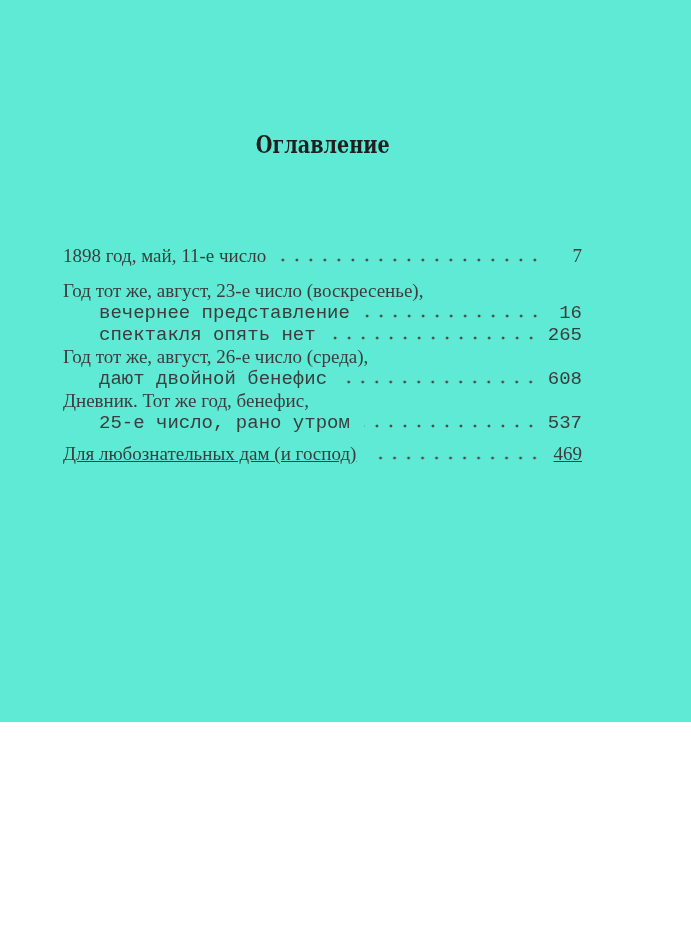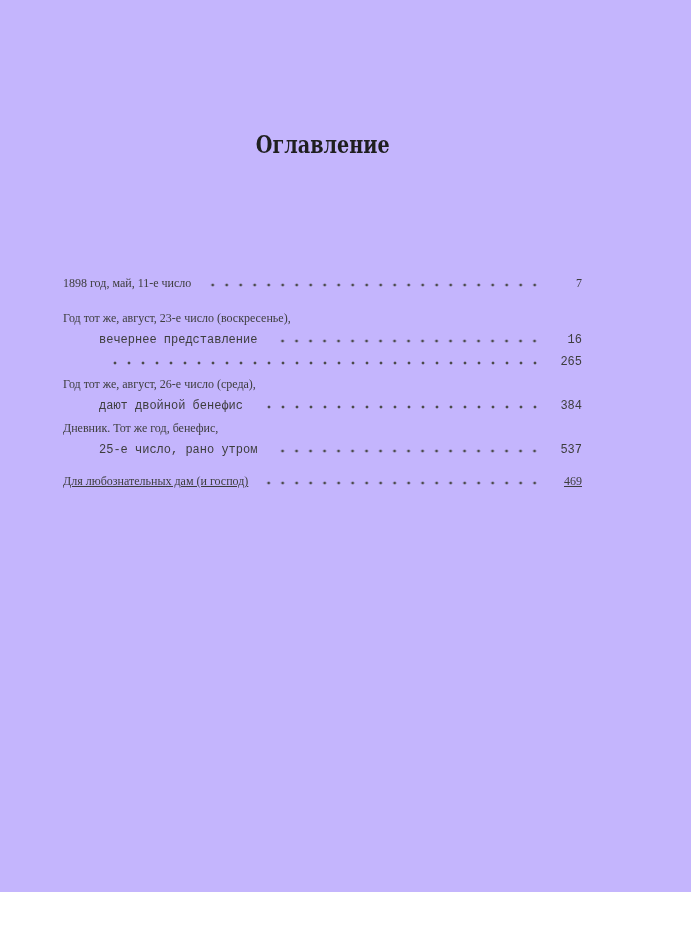--- a/index.html
+++ b/index.html
@@ -3,22 +3,22 @@
 <meta charset="utf-8">
 <style>
   html, body {
     margin: 0;
     padding: 0;
     background: #ffffff;
   }
   .page {
     position: relative;
     width: 691px;
-    height: 892px;
-    background: #c4b5fd;
+    height: 722px;
+    background: #5eead4;
     overflow: hidden;
     font-family: "Liberation Serif", serif;
     color: #3d3d3d;
   }
   .content {
     position: absolute;
     left: 63px;
     top: 0;
     width: 519px;
   }
@@ -32,22 +32,22 @@
     font-family: "DejaVu Serif", serif;
     font-weight: 700;
     font-size: 24px;
     line-height: 32px;
     color: #1f1f1f;
     transform: scaleX(0.80);
     transform-origin: center;
     white-space: nowrap;
   }
   .toc {
-    margin-top: 111px;
-    font-size: 12px;
+    margin-top: 84px;
+    font-size: 19px;
     line-height: 22px;
   }
   .entry { margin: 0; }
   .gap-13 { margin-top: 13px; }
   .gap-9  { margin-top: 9px; text-decoration: underline; }
   .row {
     display: flex;
     align-items: baseline;
   }
   .row .text { white-space: pre; }
@@ -94,33 +94,34 @@
         <div class="row indent">
           <span class="text">вечернее представление</span>
           <span class="leader"></span>
           <span class="pagenum">16</span>
         </div>
       </div>
 
 
       <div class="entry">
         <div class="row indent">
+          <span class="text">спектакля опять нет</span>
           <span class="leader"></span>
           <span class="pagenum">265</span>
         </div>
       </div>
 
       <div class="entry">
         <div class="row">
           <span class="text">Год тот же, август, 26-е число (среда),</span>
         </div>
         <div class="row indent">
           <span class="text">дают двойной бенефис</span>
           <span class="leader"></span>
-          <span class="pagenum">384</span>
+          <span class="pagenum">608</span>
         </div>
       </div>
 
       <div class="entry">
         <div class="row">
           <span class="text">Дневник. Тот же год, бенефис,</span>
         </div>
         <div class="row indent">
           <span class="text">25-е число, рано утром</span>
           <span class="leader"></span>

